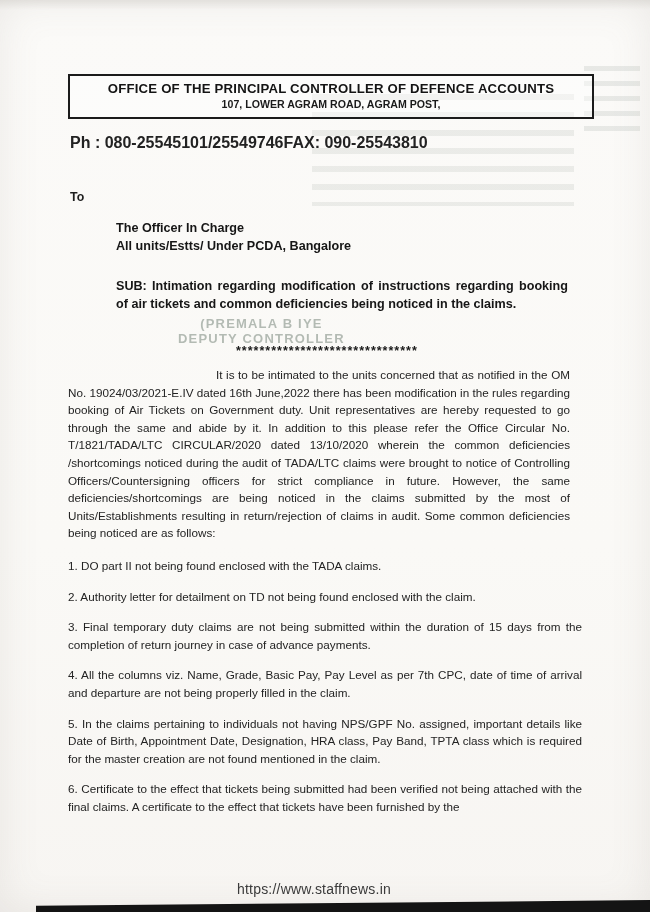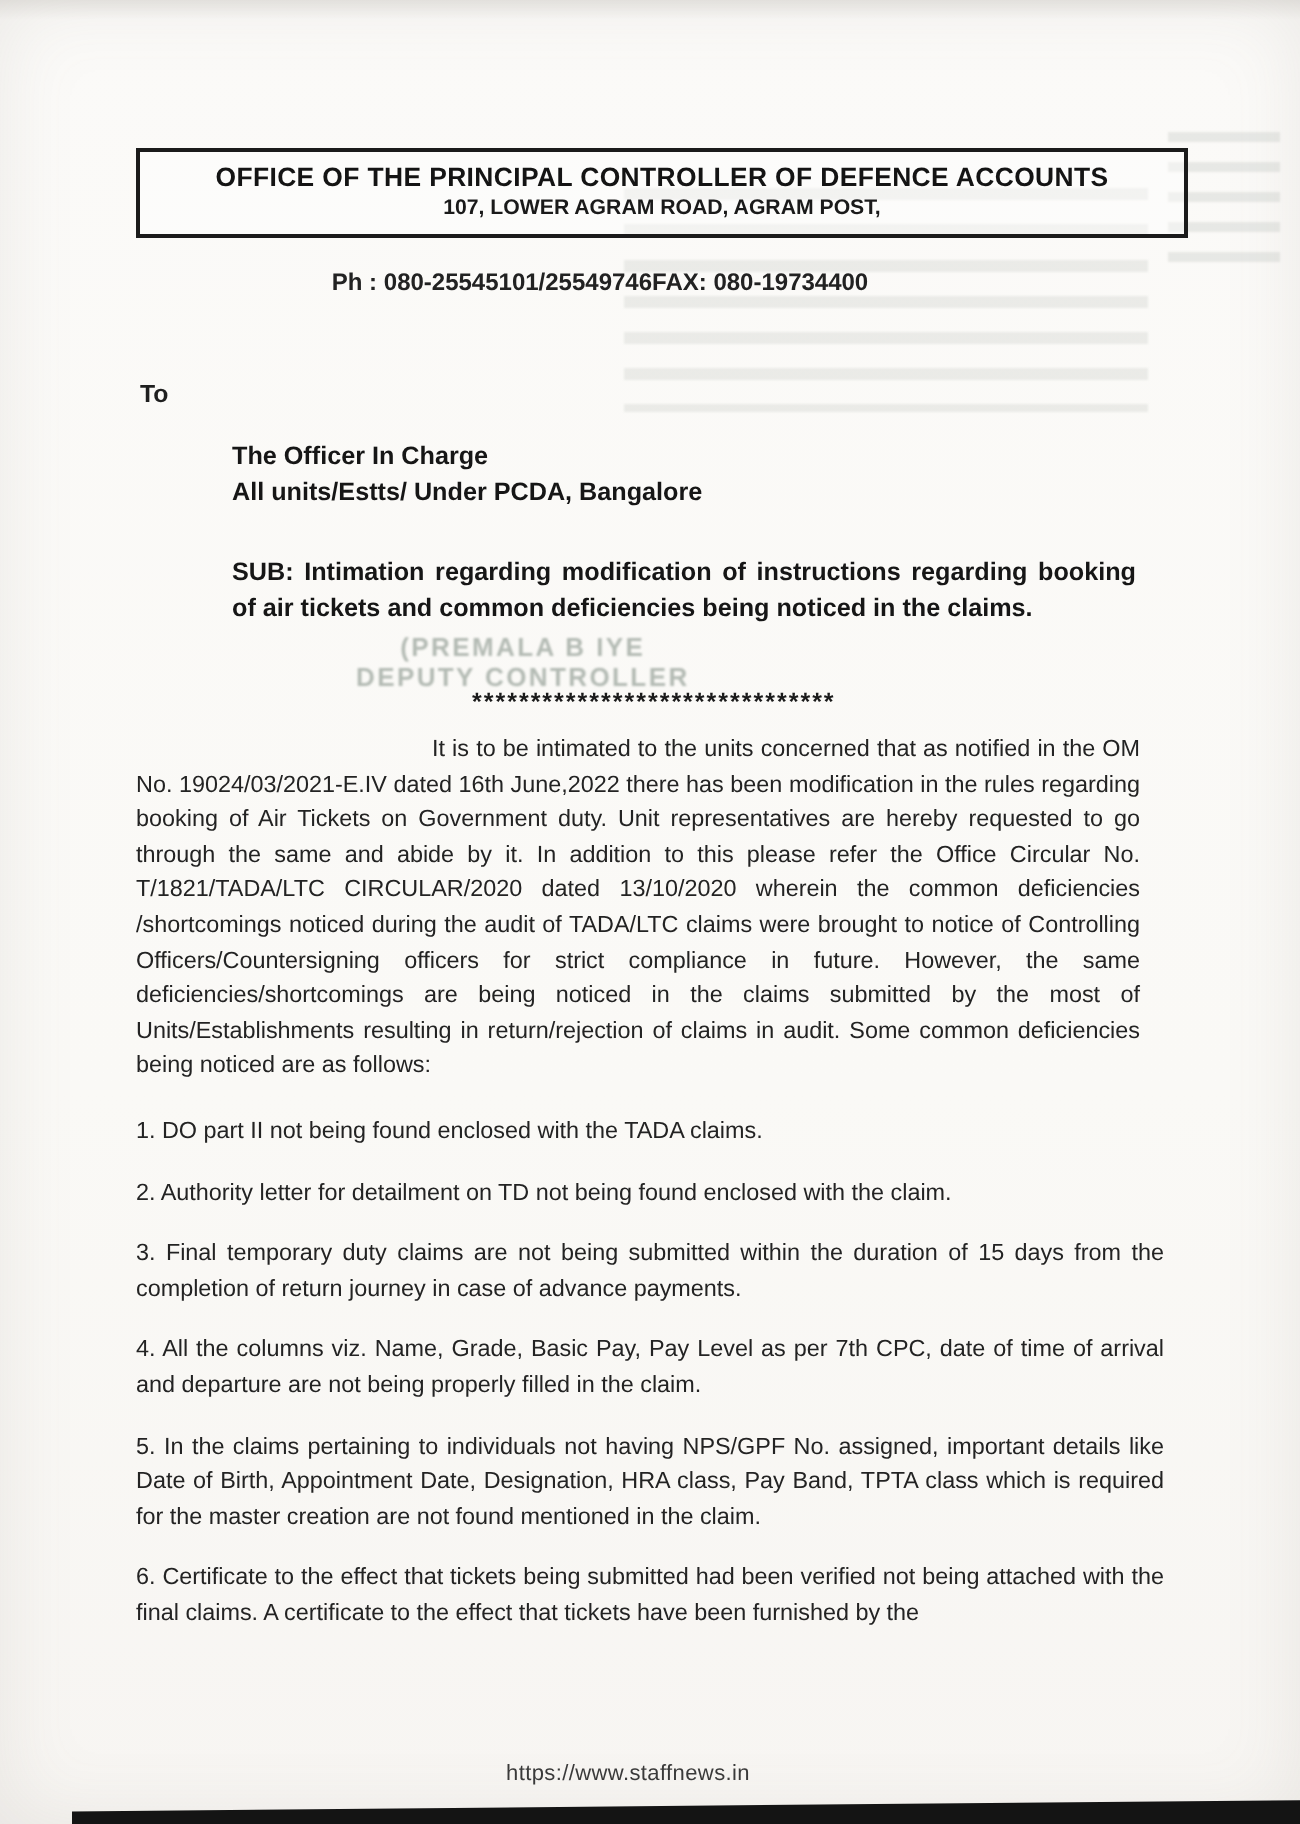--- a/index.html
+++ b/index.html
@@ -23,22 +23,22 @@
     border:2px solid #1b1b1b;
     padding:5px 6px 7px 6px;
     text-align:center;
     background:rgba(255,255,255,0.4);
   }
   .office-title{font-size:13.2px;font-weight:700;letter-spacing:.2px;color:#141414;}
   .office-addr{font-size:10.6px;font-weight:700;margin-top:2px;color:#1a1a1a;}
   
   .contact-row{
     position:absolute;left:70px;top:134px;width:460px;
-    display:flex;justify-content:center;
-    font-size:12px;font-weight:600;color:#222;
+    display:flex;justify-content:flex-start;
+    font-size:16px;font-weight:600;color:#222;
   }
   
   .ref-row{
     position:absolute;left:70px;top:159px;width:512px;
     display:flex;font-size:13px;font-weight:700;color:#151515;
   }
   .ref-no{width:270px;}
   .ref-date{margin-left:2px;}
   .to-label{position:absolute;left:70px;top:190px;font-size:12.4px;font-weight:600;}
   .addressee{
@@ -55,21 +55,21 @@
     font-size:12.5px;font-weight:700;letter-spacing:1px;color:#1a1a1a;
   }
   .body-block{
     position:absolute;left:68px;top:366px;width:514px;
     font-size:11.7px;line-height:17.6px;color:#232323;
   }
   .intro{ text-indent:148px; text-align:justify; margin:0 12px 15px 0;}
   .item{ text-align:justify; margin:0 0 13px 0;}
   .footer-url{
     position:absolute;left:0;top:881px;width:628px;
-    text-align:center;font-size:11px;color:#3a3a3a;letter-spacing:.2px;
+    text-align:center;font-size:14px;color:#3a3a3a;letter-spacing:.2px;
   }
   
   .scan-strip{
     position:absolute;left:36px;right:0;bottom:0;height:14px;
     background:#141414;
     clip-path:polygon(0 55%,100% 15%,100% 100%,0 100%);
   }
   
   .ghost-lines{
     position:absolute;left:312px;top:94px;width:262px;height:112px;
@@ -115,21 +115,21 @@
     <div>DEPUTY CONTROLLER</div>
   </div>
 
   <div class="header-box">
     <div class="office-title">OFFICE OF THE PRINCIPAL CONTROLLER OF DEFENCE ACCOUNTS</div>
     <div class="office-addr">107,  LOWER AGRAM ROAD, AGRAM POST,</div>
   </div>
 
   <div class="contact-row">
     <span>Ph : 080-25545101/25549746</span>
-    <span>FAX: 080-19734400</span>
+    <span>FAX: 090-25543810</span>
   </div>
 
 
   <div class="to-label">To</div>
 
   <div class="addressee">
     <div>The Officer In Charge</div>
     <div>All units/Estts/ Under PCDA, Bangalore</div>
   </div>
 

